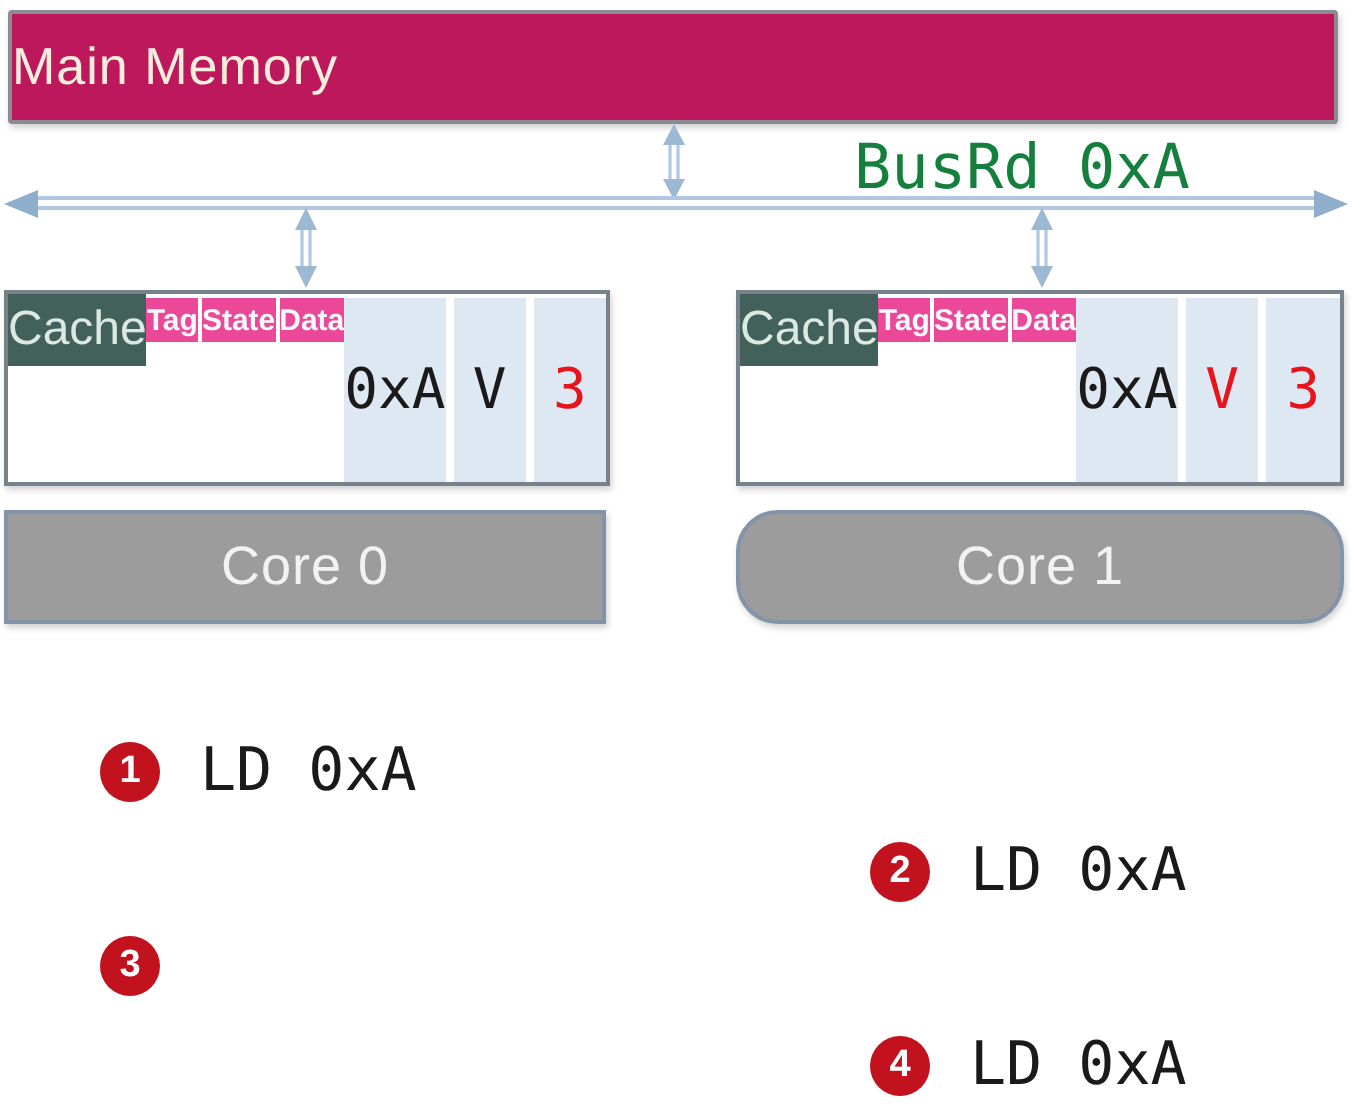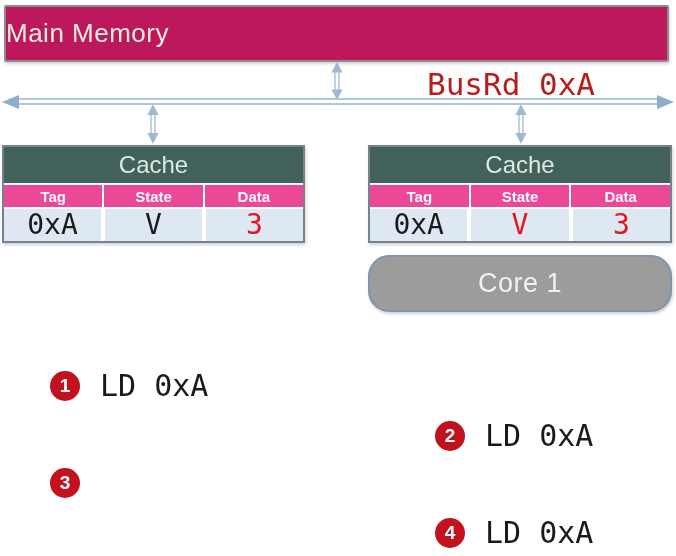--- a/index.html
+++ b/index.html
@@ -54,39 +54,39 @@
   .bus-arrowhead.right {
     right: -16px;
     transform: translateY(-50%);
     border-left: 17px solid #8FAECC;
   }
 
   .bus-label {
     position: absolute;
     left: 427px; top: 66px;
     font-size: 31px;
-    color: #b91c1c;
+    color: #15803d;
     white-space: nowrap;
   }
 
   
   .varrow { position: absolute; width: 14px; }
   .varrow.mem   { left: 330px; top: 62px;  height: 38px; }
   .varrow.left  { left: 146px; top: 104px; height: 40px; }
   .varrow.right { left: 514px; top: 104px; height: 40px; }
 
   
   .cache {
     position: absolute;
     top: 145px;
     height: 94px;
     border: 2px solid #77828C;
     background: #ffffff;
     display: flex;
-    flex-direction: column;
+    flex-direction: row;
     box-shadow: 1px 2px 3px rgba(130,130,130,0.35);
   }
   .cache.c0 { left: 2px;   width: 299px; }
   .cache.c1 { left: 368px; width: 300px; }
   .cache-title {
     height: 36px;
     background: #41615A;
     color: #DCE8E2;
     font-size: 24px;
     display: flex; align-items: center; justify-content: center;
@@ -215,20 +215,23 @@
       <div>State</div>
       <div>Data</div>
     </div>
     <div class="cache-vals">
       <div class="mono" style="color: rgb(26, 26, 26);">0xA</div>
       <div class="mono" style="color: rgb(232, 19, 27);">V</div>
       <div class="mono" style="color: rgb(232, 19, 27);">3</div>
     </div>
   </div>
 
+  <div class="core c0">
+    <span>Core 0</span>
+  </div>
   <div class="core c1">
     <span>Core 1</span>
   </div>
 
   <div class="step s1">
     <span class="badge">1</span>
     <span class="op mono">LD 0xA</span>
   </div>
   <div class="step s2">
     <span class="badge">2</span>

